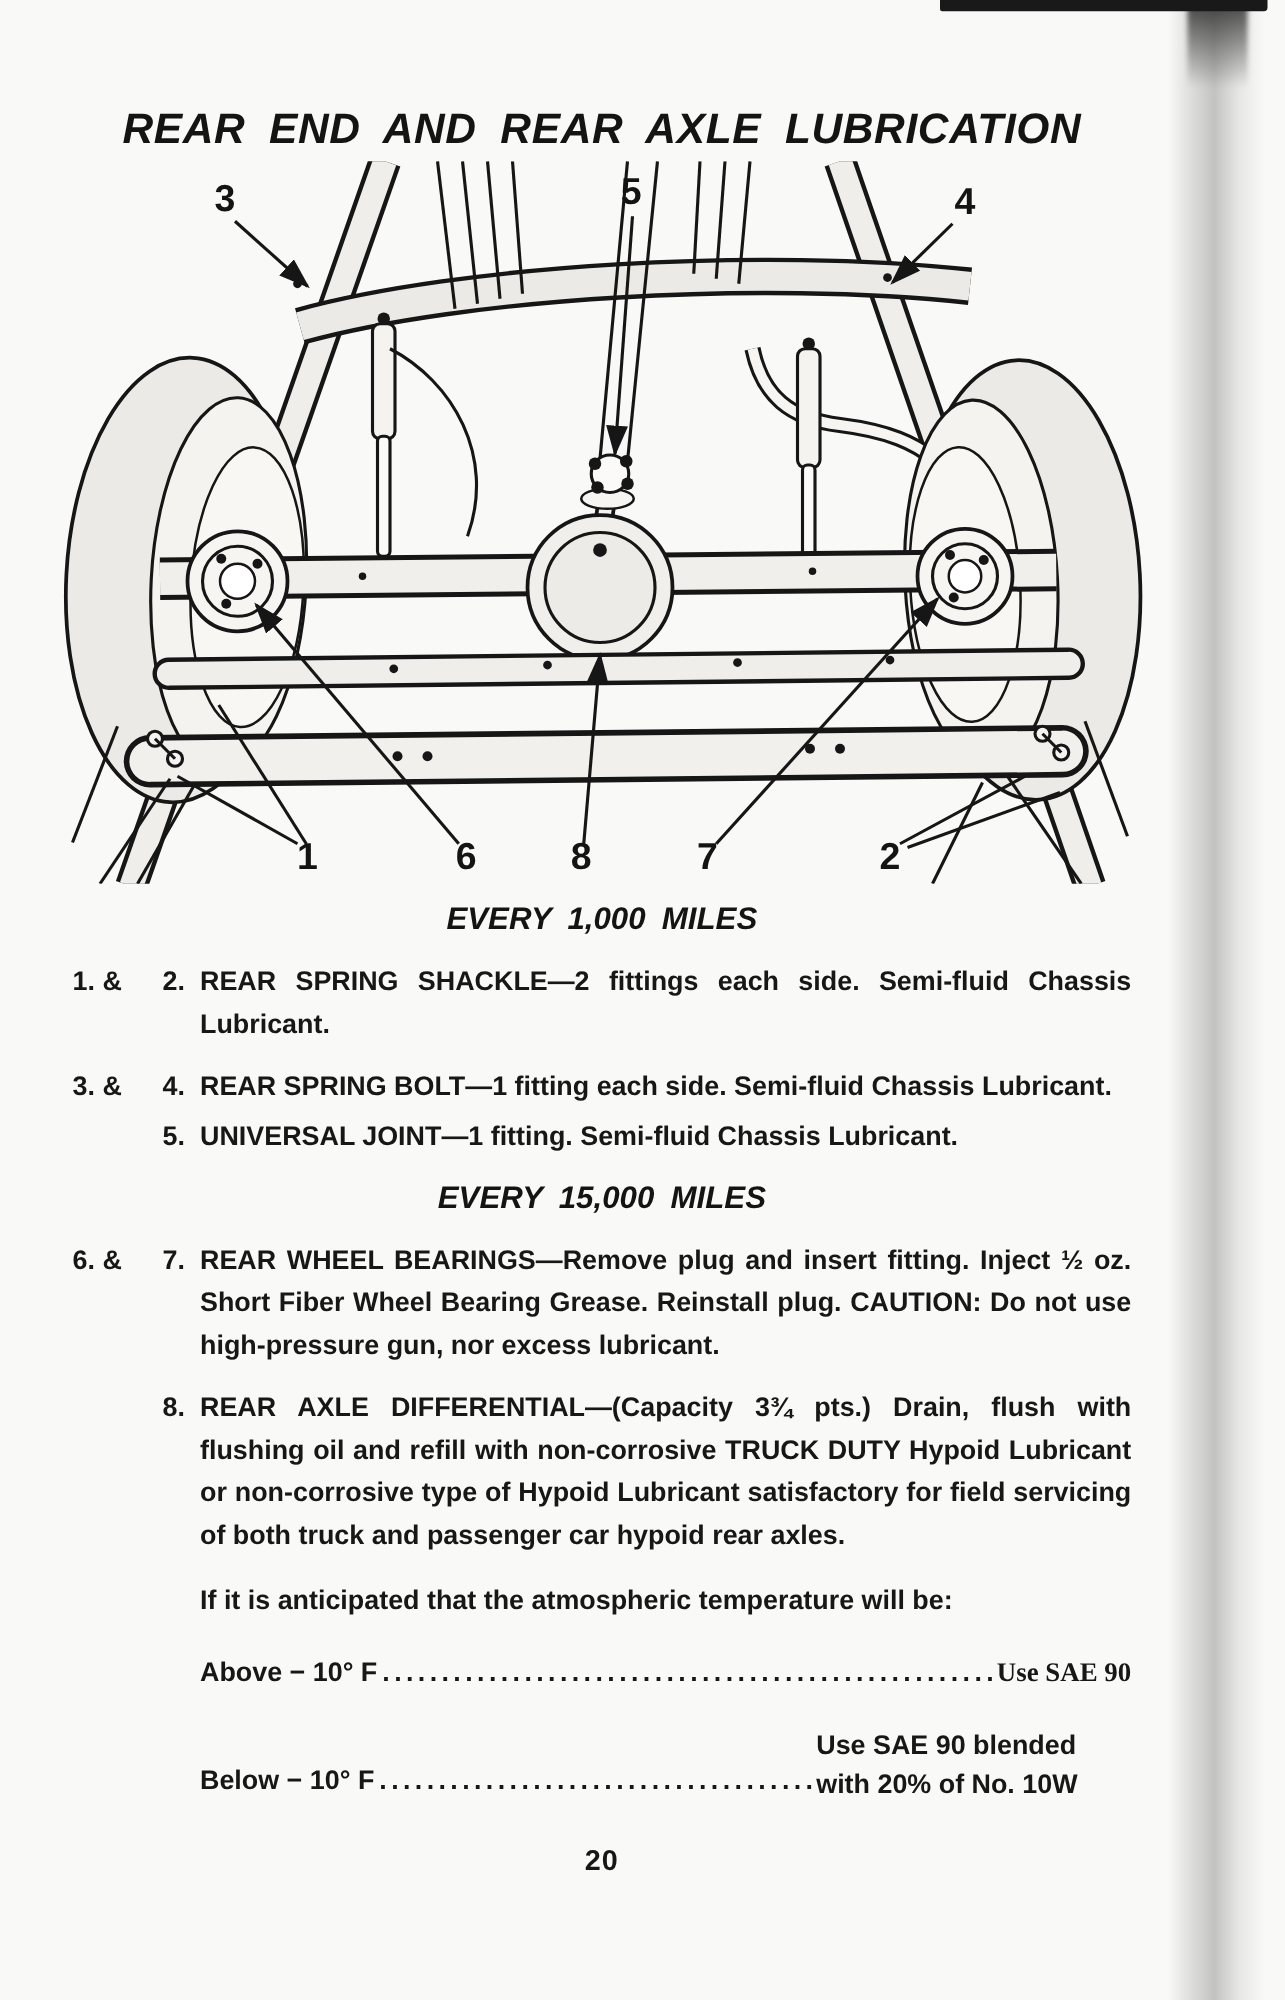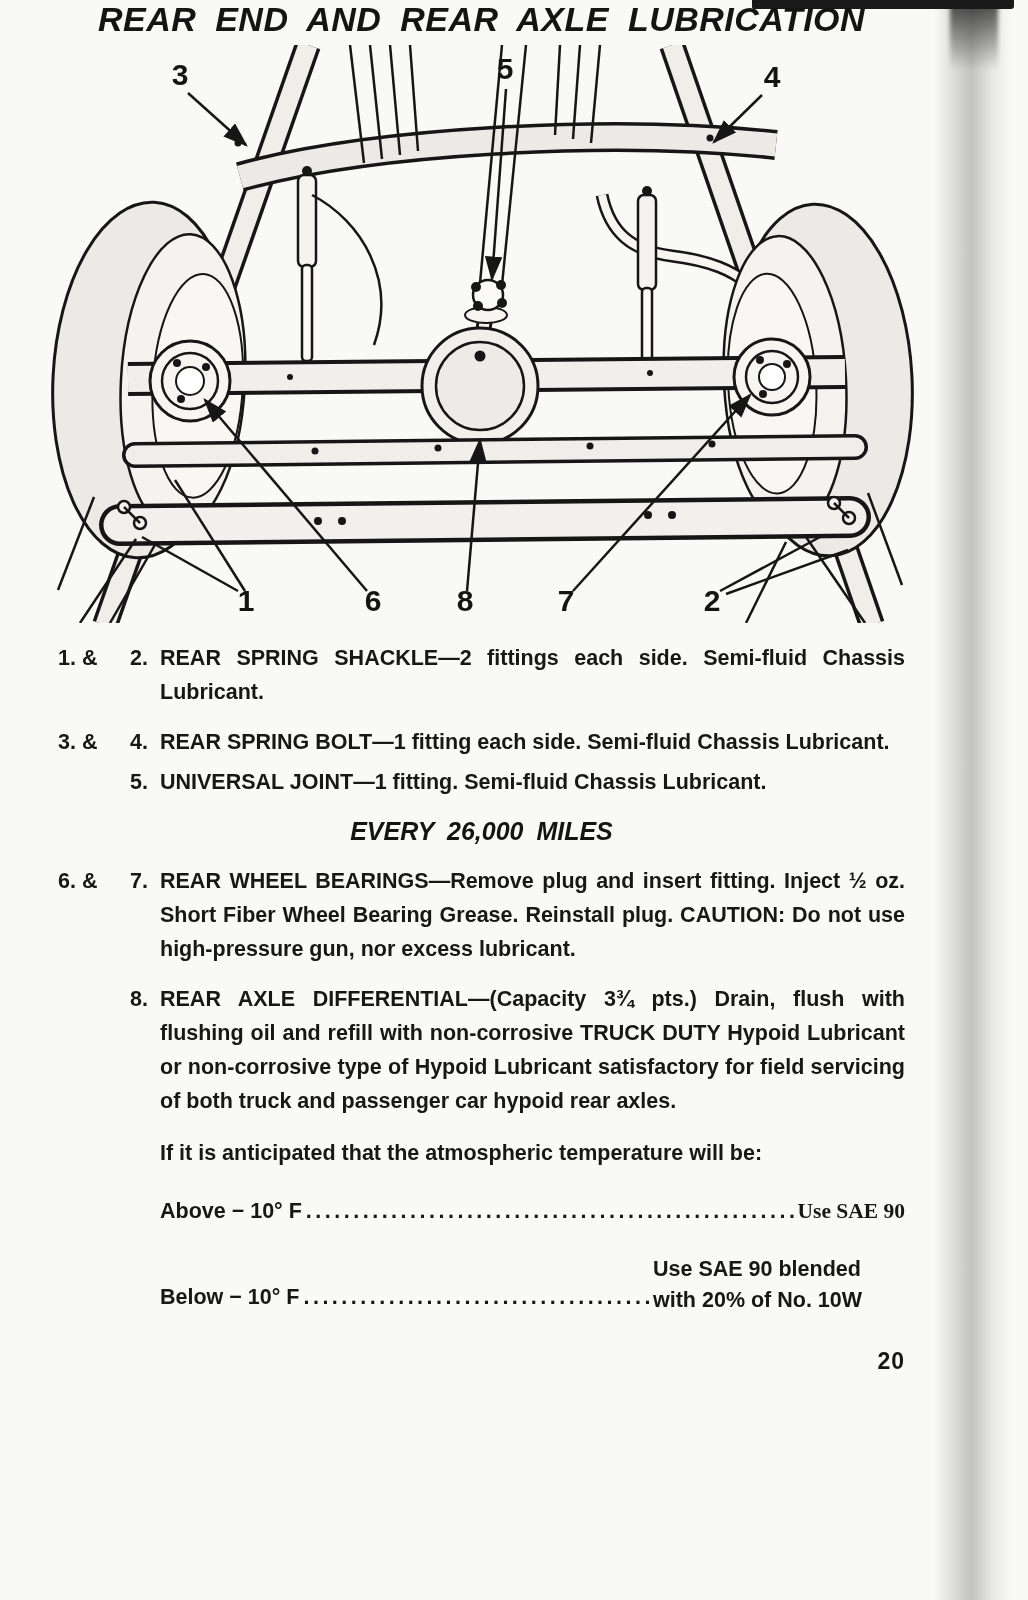--- a/index.html
+++ b/index.html
@@ -14,21 +14,21 @@
   
   .right-band{position:absolute;top:0;left:934px;width:78px;height:1600px;
     background:linear-gradient(90deg, rgba(150,150,150,0) 0%, rgba(135,135,135,.48) 48%, rgba(185,185,185,.28) 74%, rgba(235,235,235,0) 100%);}
   .corner-smudge{position:absolute;top:0;left:950px;width:48px;height:70px;
     background:linear-gradient(180deg, rgba(35,35,35,.85), rgba(35,35,35,0));filter:blur(2px);}
   .top-bar{position:absolute;top:0;left:752px;width:262px;height:9px;background:#191919;border-radius:0 0 3px 2px;}
 
   .content{position:relative;margin:0 123px 0 58px;width:847px;}
 
   .title{
-    text-align:center;
+    margin-top:84px;text-align:center;
     font-size:34px;font-weight:bold;font-style:italic;
     letter-spacing:.5px;word-spacing:9px;color:#141414;
   }
   .figure{position:relative;height:578px;margin-top:6px;}
   .figure svg{position:absolute;left:-8px;top:0;}
 
   .sec-heading{
     text-align:center;font-size:25px;font-weight:bold;font-style:italic;
     word-spacing:6px;color:#141414;
   }
@@ -44,21 +44,21 @@
 
   .temp{margin-top:18px;font-size:21.5px;font-weight:bold;}
   .temp-intro{margin-left:102px;line-height:34px;}
   .temp-row{display:flex;align-items:flex-end;margin-left:102px;margin-top:24px;line-height:34px;}
   .temp-cond{flex:none;white-space:nowrap;}
   .dots{flex:1;overflow:hidden;white-space:nowrap;letter-spacing:3.5px;padding:0 4px;min-width:0;}
   .temp-result{flex:none;white-space:nowrap;font-family:Liberation Serif, serif;}
   .sae-col{flex:none;width:252px;line-height:28px;}
   .sae-col .first{line-height:34px;}
 
-  .page-number{margin-top:34px;text-align:right;font-size:23px;font-weight:bold;letter-spacing:1px;}
+  .page-number{margin-top:34px;text-align:center;font-size:23px;font-weight:bold;letter-spacing:1px;}
 
   
   .ink{stroke:#161616;fill:none;}
   .callout{font-size:30px;font-weight:bold;fill:#141414;font-family:"Liberation Sans",sans-serif;}
 </style>
 </head>
 <body>
 
 <div class="page">
   <div class="right-band"></div>
@@ -226,20 +226,21 @@
         <text class="callout" x="455" y="34" text-anchor="middle">5</text>
         <text class="callout" x="722" y="42" text-anchor="middle">4</text>
         <text class="callout" x="196" y="566" text-anchor="middle">1</text>
         <text class="callout" x="323" y="566" text-anchor="middle">6</text>
         <text class="callout" x="415" y="566" text-anchor="middle">8</text>
         <text class="callout" x="516" y="566" text-anchor="middle">7</text>
         <text class="callout" x="662" y="566" text-anchor="middle">2</text>
       </svg>
     </div>
 
+    <div class="sec-heading h1">EVERY 1,000 MILES</div>
 
     <div class="item mt-first">
       <span class="marker">
         <span class="pfx">1. &amp;</span>
         <span class="num">2.</span>
       </span>
       <span class="body">REAR SPRING SHACKLE—2 fittings each side. Semi-fluid Chassis Lubricant.</span>
     </div>
 
     <div class="item">
@@ -251,21 +252,21 @@
     </div>
 
     <div class="item mt-small">
       <span class="marker">
         <span class="pfx"></span>
         <span class="num">5.</span>
       </span>
       <span class="body">UNIVERSAL JOINT—1 fitting. Semi-fluid Chassis Lubricant.</span>
     </div>
 
-    <div class="sec-heading h2">EVERY 26,000 MILES</div>
+    <div class="sec-heading h2">EVERY 15,000 MILES</div>
 
     <div class="item mt-first">
       <span class="marker">
         <span class="pfx">6. &amp;</span>
         <span class="num">7.</span>
       </span>
       <span class="body">REAR WHEEL BEARINGS—Remove plug and insert fitting. Inject ½ oz. Short Fiber Wheel Bearing Grease. Reinstall plug. CAUTION: Do not use high-pressure gun, nor excess lubricant.</span>
     </div>
 
     <div class="item">

